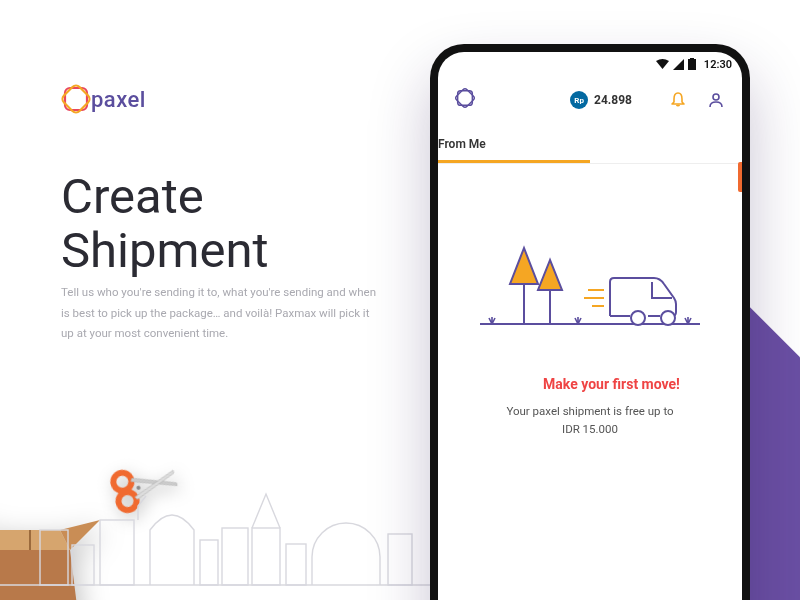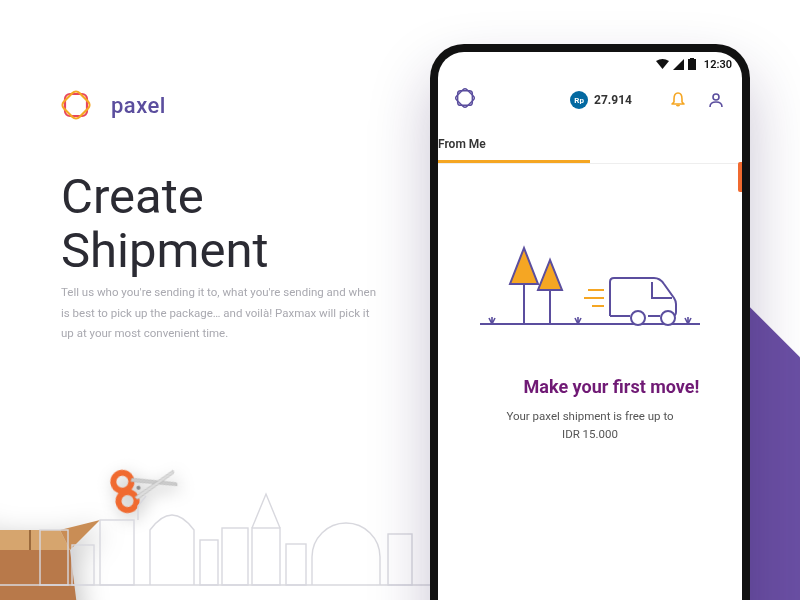--- a/index.html
+++ b/index.html
@@ -6,22 +6,22 @@
   body {
     width: 800px; height: 600px;
     font-family: -apple-system, BlinkMacSystemFont, "Segoe UI", Roboto, sans-serif;
     background: #ffffff;
     position: relative;
     overflow: hidden;
   }
 
   
   .brand {
-    position: absolute; top: 90px; left: 61px;
-    display: flex; align-items: center; gap: 20px;
+    position: absolute; top: 84px; left: 61px;
+    display: flex; align-items: center; gap: 0;
   }
   .brand-logo svg { display: block; }
   .brand-name {
     font-size: 22px; font-weight: 500; letter-spacing: 0.5px;
     color: #5B4E9E;
   }
 
   .headline {
     position: absolute; top: 170px; left: 61px;
     font-size: 49px; font-weight: 400; line-height: 1.1;
@@ -128,21 +128,21 @@
   }
 
   .empty-state {
     flex: 1;
     display: flex; flex-direction: column; align-items: center;
     padding: 40px 20px 0;
     text-align: center;
   }
   .illustration { margin: 30px 0 28px; }
   .empty-title {
-    font-size: 18px; font-weight: 700; color: #701a75;
+    font-size: 14px; font-weight: 700; color: #ef4444;
     margin-bottom: 10px;
     margin-left: 43px;
   }
   .empty-sub {
     font-size: 11.5px; line-height: 1.6; color: #555;
   }
 </style>
 </head>
 <body>
 
@@ -226,21 +226,21 @@
     <div class="app-header">
       <span>
         <svg width="22" height="22" viewBox="0 0 30 30">
           <rect x="5" y="5" width="20" height="20" rx="4" fill="none" stroke="#5B4E9E" stroke-width="2"></rect>
           <rect x="5" y="5" width="20" height="20" rx="4" fill="none" stroke="#5B4E9E" stroke-width="2" transform="rotate(45 15 15)"></rect>
         </svg>
       </span>
       <span class="spacer"></span>
       <span class="balance-pill">
         <span class="rp-badge">Rp</span>
-        <span>27.914</span>
+        <span>24.898</span>
       </span>
       <span class="hdr-icons">
         <span class="hdr-icon">
           <svg width="18" height="18" viewBox="0 0 18 18">
               <path d="M9 2 Q13 2 13 8 L13 11 L15 13 H3 L5 11 V8 Q5 2 9 2 Z" fill="none" stroke="#F5A623" stroke-width="1.6" stroke-linejoin="round"></path>
               <path d="M7.5 14 a1.8 1.8 0 0 0 3 0" fill="none" stroke="#F5A623" stroke-width="1.6"></path>
             </svg>
         </span>
         <span class="hdr-icon">
           <svg width="18" height="18" viewBox="0 0 18 18">

